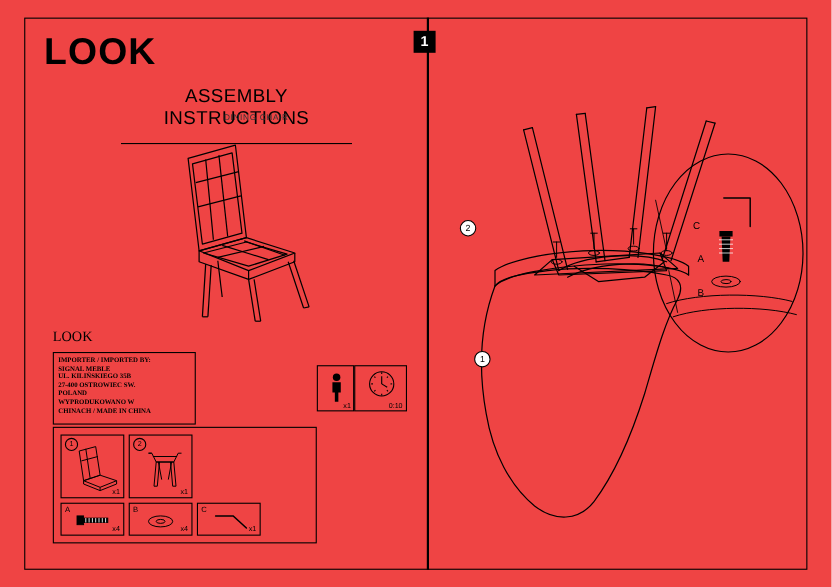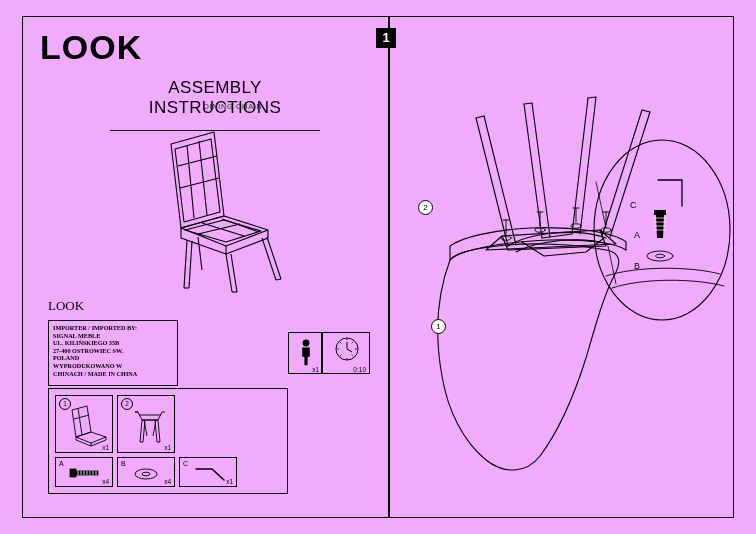--- a/index.html
+++ b/index.html
@@ -8,21 +8,21 @@
     background: #ffffff;
   }
   body {
     font-family: "Liberation Sans", sans-serif;
     color: #000000;
   }
   #page {
     position: relative;
     width: 756px;
     height: 534px;
-    background: #f0abfc;
+    background: #ef4444;
     overflow: hidden;
   }
 
   
   .outer-frame {
     position: absolute;
     left: 22px;
     top: 16px;
     width: 712px;
     height: 502px;

